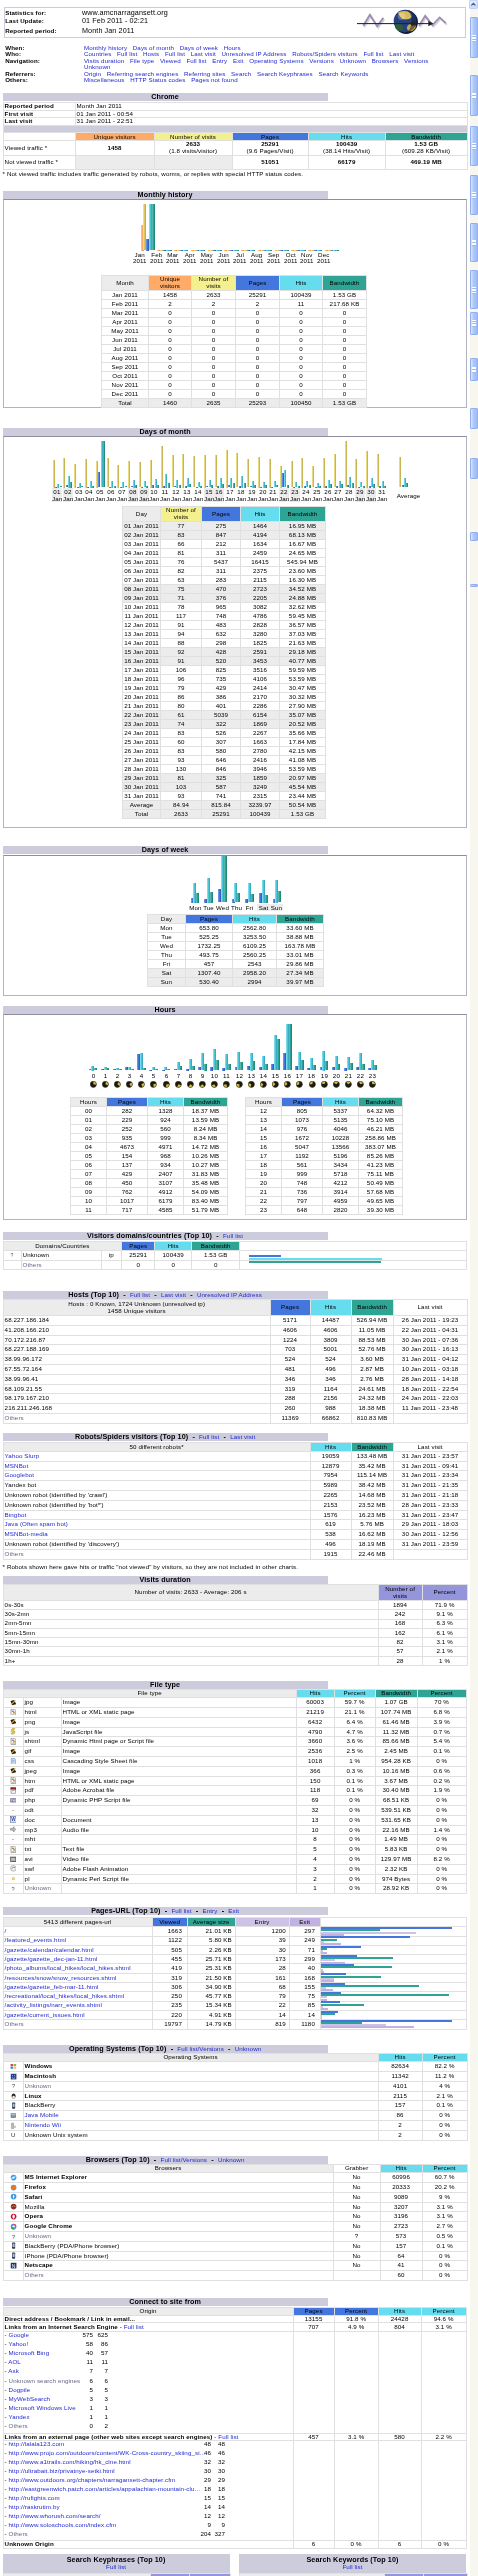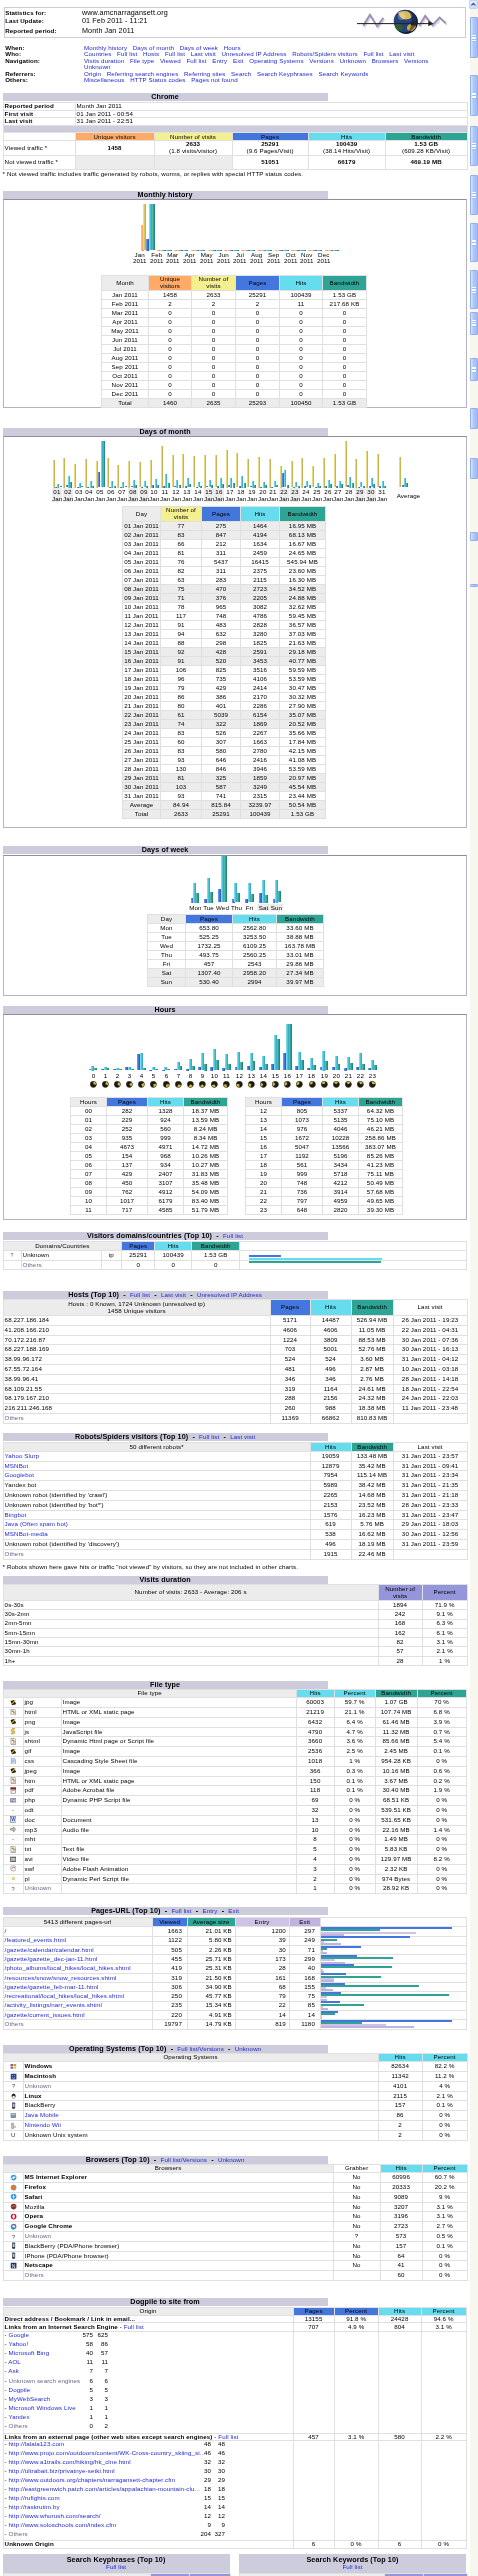--- a/index.html
+++ b/index.html
@@ -26,21 +26,21 @@
 .wk { background:#ECECEC; }
 .bar { position:absolute; }
 .note { position:absolute; left:2.6px; font-size:6.2px; }
 .box { position:absolute; border:0.5px solid #B3B3C3; border-top:0.5px solid #8E8E9E; }
 </style></head><body>
 <div id="page">
 <div class="abs" style="left:4.1px;top:6.7px;width:462px;height:31px;border:1px solid #CCCCDD;"></div>
 <div class="abs b" style="left:5.2px;top:9.3px;font-size:6.2px;">Statistics for:</div>
 <div class="abs" style="left:82px;top:8.2px;font-size:7.2px;">www.amcnarragansett.org</div>
 <div class="abs b" style="left:5.2px;top:17px;font-size:6.2px;">Last Update:</div>
-<div class="abs" style="left:82px;top:16px;font-size:7.2px;">01 Feb 2011 - 11:21</div>
+<div class="abs" style="left:82px;top:16px;font-size:7.2px;">01 Feb 2011 - 02:21</div>
 <div class="abs b" style="left:5.2px;top:27px;font-size:6.2px;">Reported period:</div>
 <div class="abs" style="left:82px;top:26px;font-size:7.2px;">Month Jan 2011</div>
 <svg class="abs" style="left:357px;top:7.2px;" width="93" height="27" viewBox="0 0 180 52">
 <polyline points="12,36 25,15 39,37 51,21" fill="none" stroke="#8A8A99" stroke-width="3.5" opacity="0.4" transform="translate(2,3)"></polyline>
 <polyline points="120,36 132,17 146,35 160,20 172,31" fill="none" stroke="#8A8A99" stroke-width="3.5" opacity="0.4" transform="translate(2,3)"></polyline>
 <polyline points="12,36 25,15 39,37 51,21" fill="none" stroke="#9B8BB5" stroke-width="3.5"></polyline>
 <polyline points="120,36 132,17 146,35 160,20 172,31" fill="none" stroke="#9B8BB5" stroke-width="3.5"></polyline>
 <circle cx="95" cy="29" r="23" fill="#0E1A3C"></circle>
 <circle cx="93" cy="27" r="22" fill="#27417E"></circle>
 <path d="M80,10 q15,-6 24,2 q6,7 -3,11 q-12,3 -17,-4 q-5,-5 -4,-9z" fill="#D8BC58"></path>
@@ -2116,21 +2116,21 @@
         </tr>
 <tr style="height:9.8px;">
           <td class="c"></td>
           <td><span class="gray">Others</span></td>
           <td class="c"></td>
           <td class="c">60</td>
           <td class="c">0 %</td>
         </tr>
 </tbody>
     </table>
-<div class="tbar" style="left:2.6px;top:2298px;width:325px;height:8.2px;">Dogpile to site from</div>
+<div class="tbar" style="left:2.6px;top:2298px;width:325px;height:8.2px;">Connect to site from</div>
 <table class="d abs" style="left:2.6px;top:2307px;width:464px;">
 <colgroup>
         <col style="width:290px">
         <col style="width:41px">
         <col style="width:44px">
         <col style="width:43px">
         <col style="width:45px">
       </colgroup>
 <tbody>
         <tr style="height:7.7px;">

